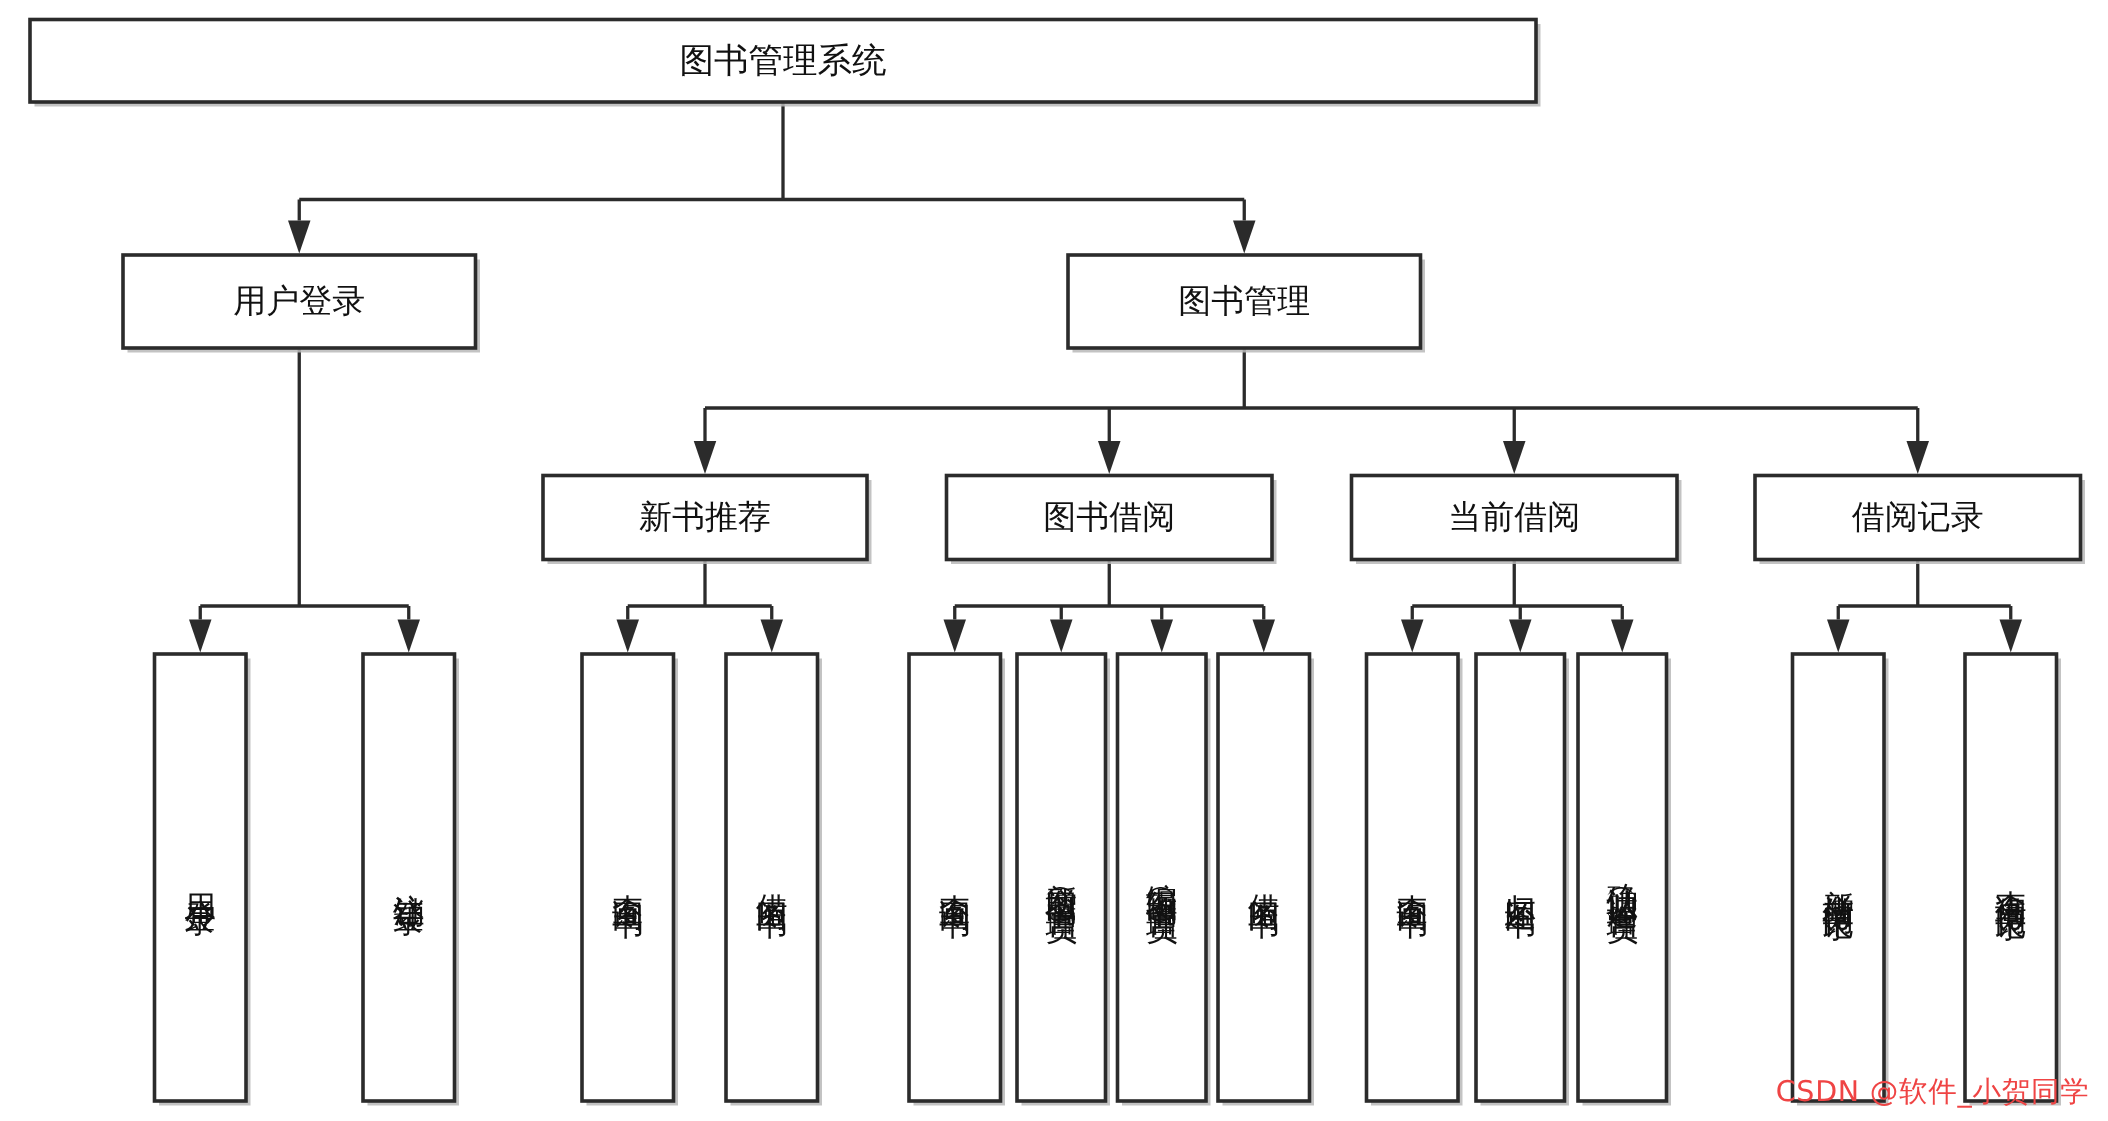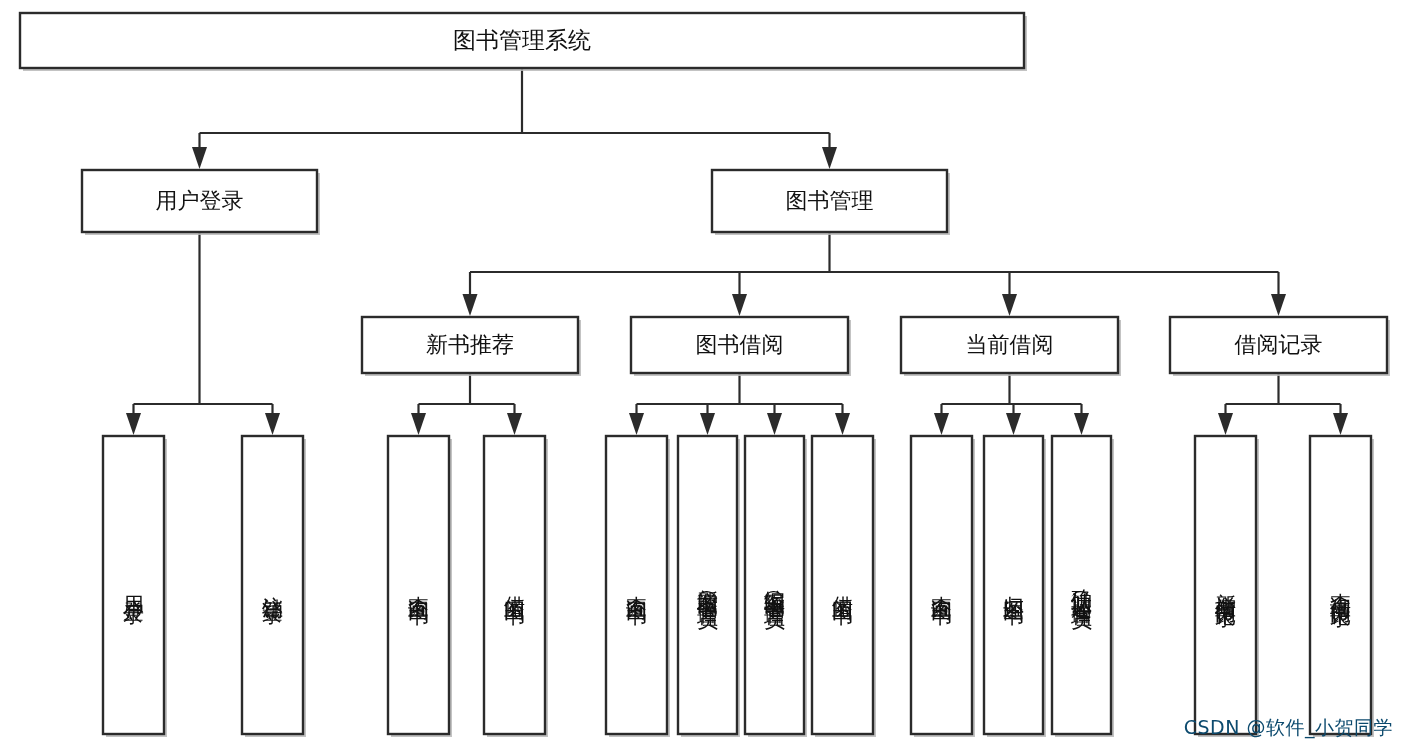--- a/index.html
+++ b/index.html
@@ -78,21 +78,21 @@
     text-align: center;
     white-space: nowrap;
     pointer-events: none;
   }
   .watermark {
     position: absolute;
     right: 12px;
     bottom: 6px;
     font-family: "DejaVu Sans", "Liberation Sans", sans-serif;
     font-size: 19px;
-    color: #0c4a6e;
+    color: #ef4444;
     letter-spacing: 0.5px;
     white-space: nowrap;
     user-select: none;
     text-align: center;
   }
 </style>
 </head>
 <body>
 
 <div id="diagram-root">

